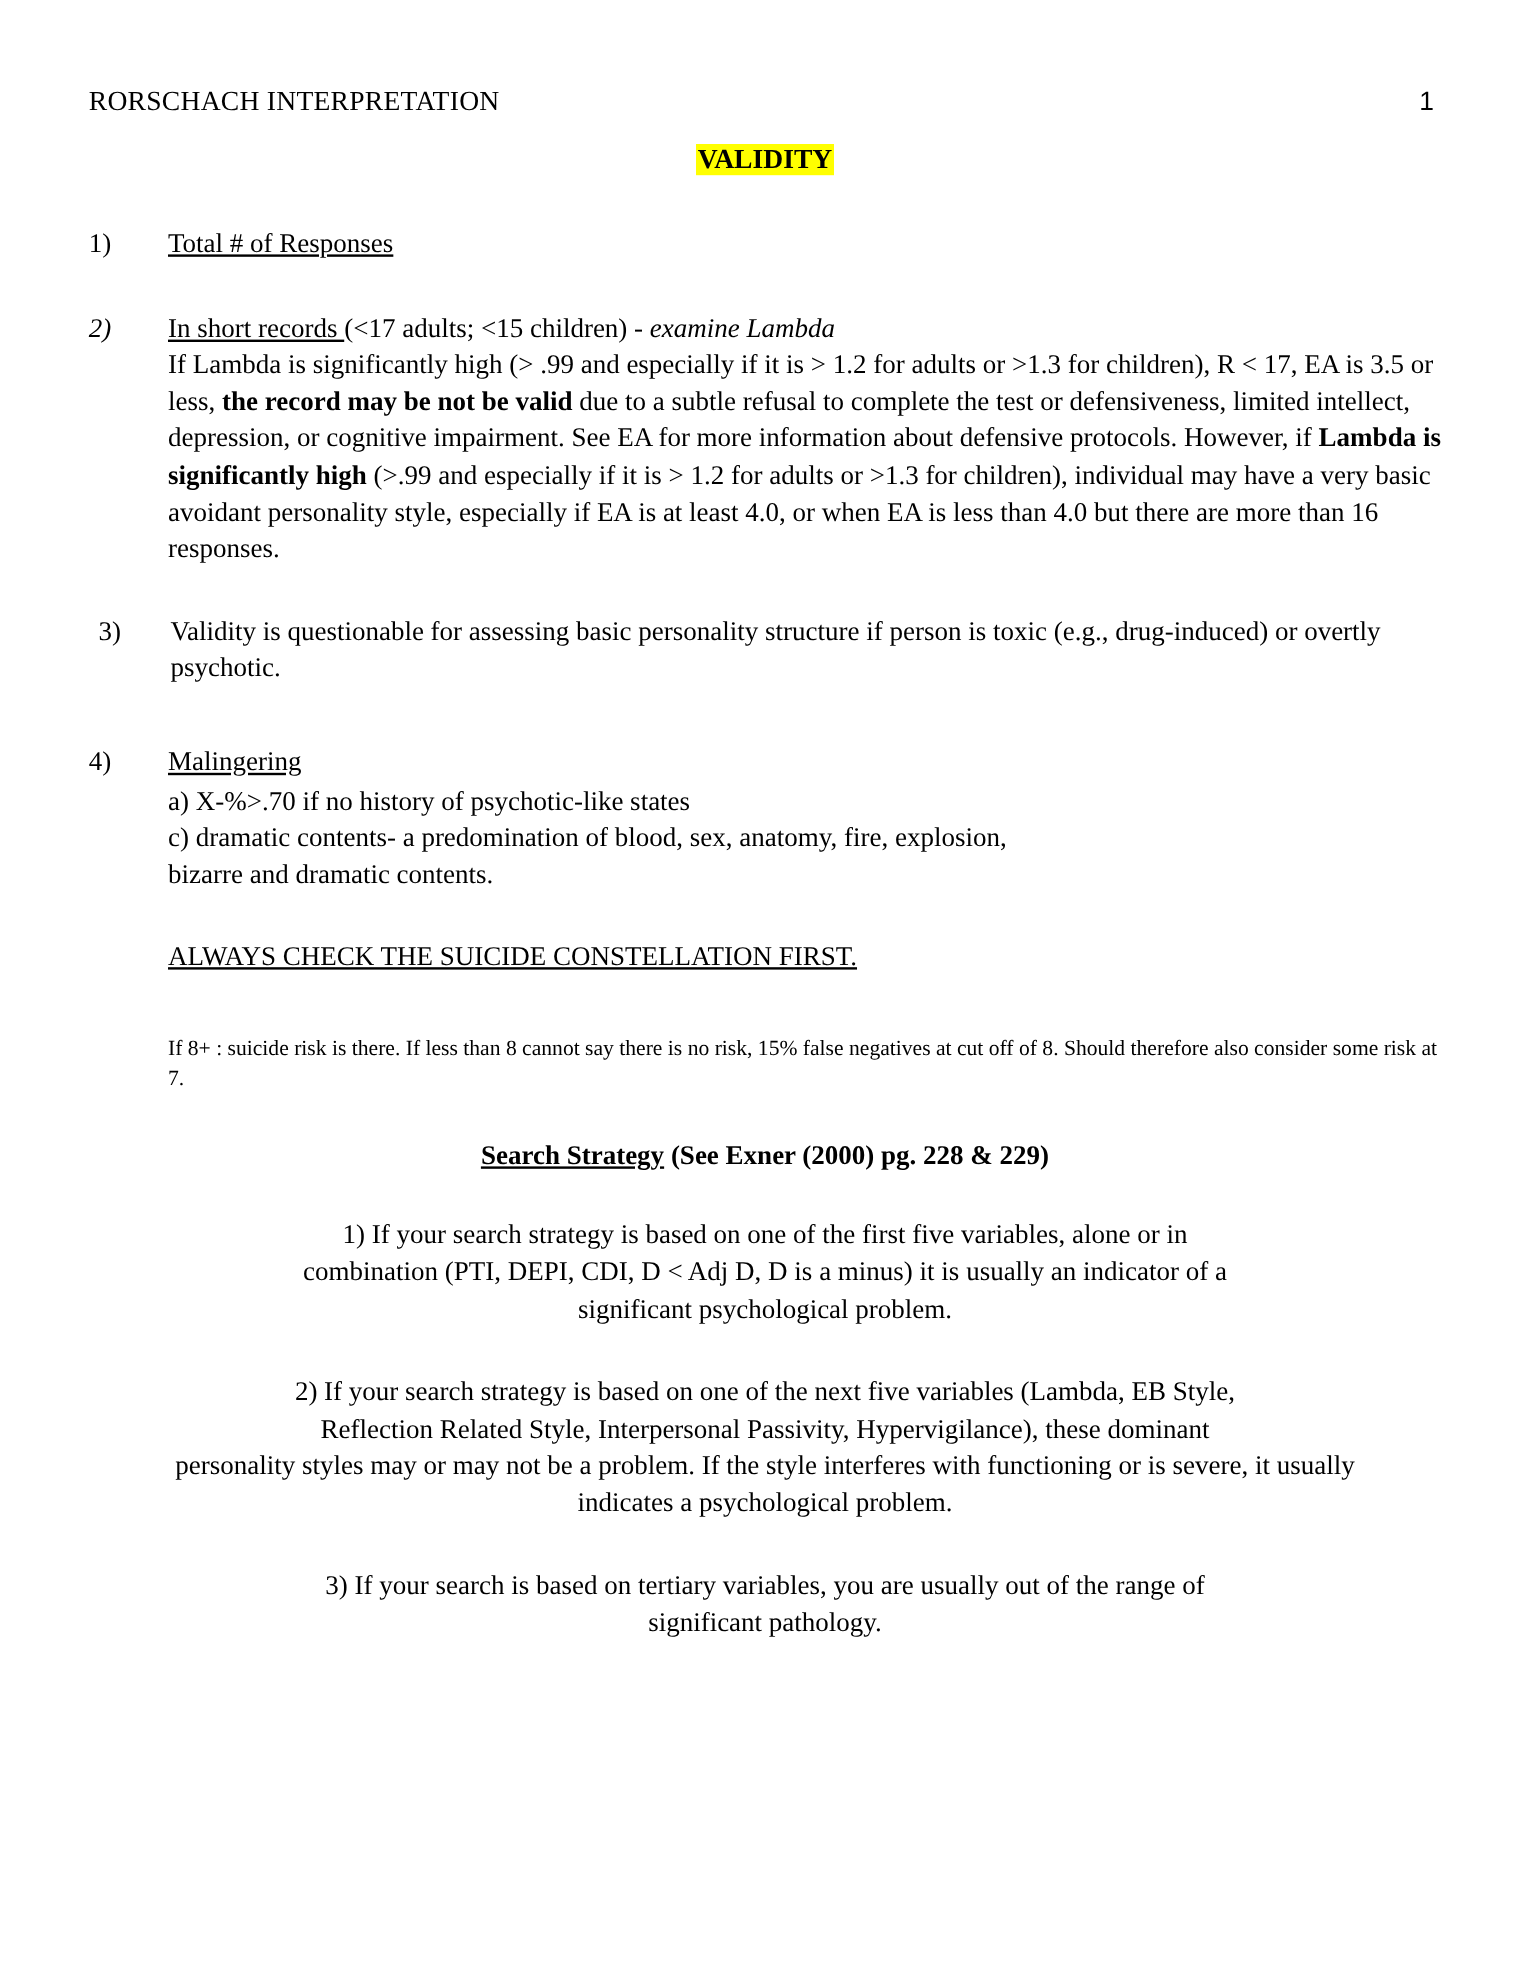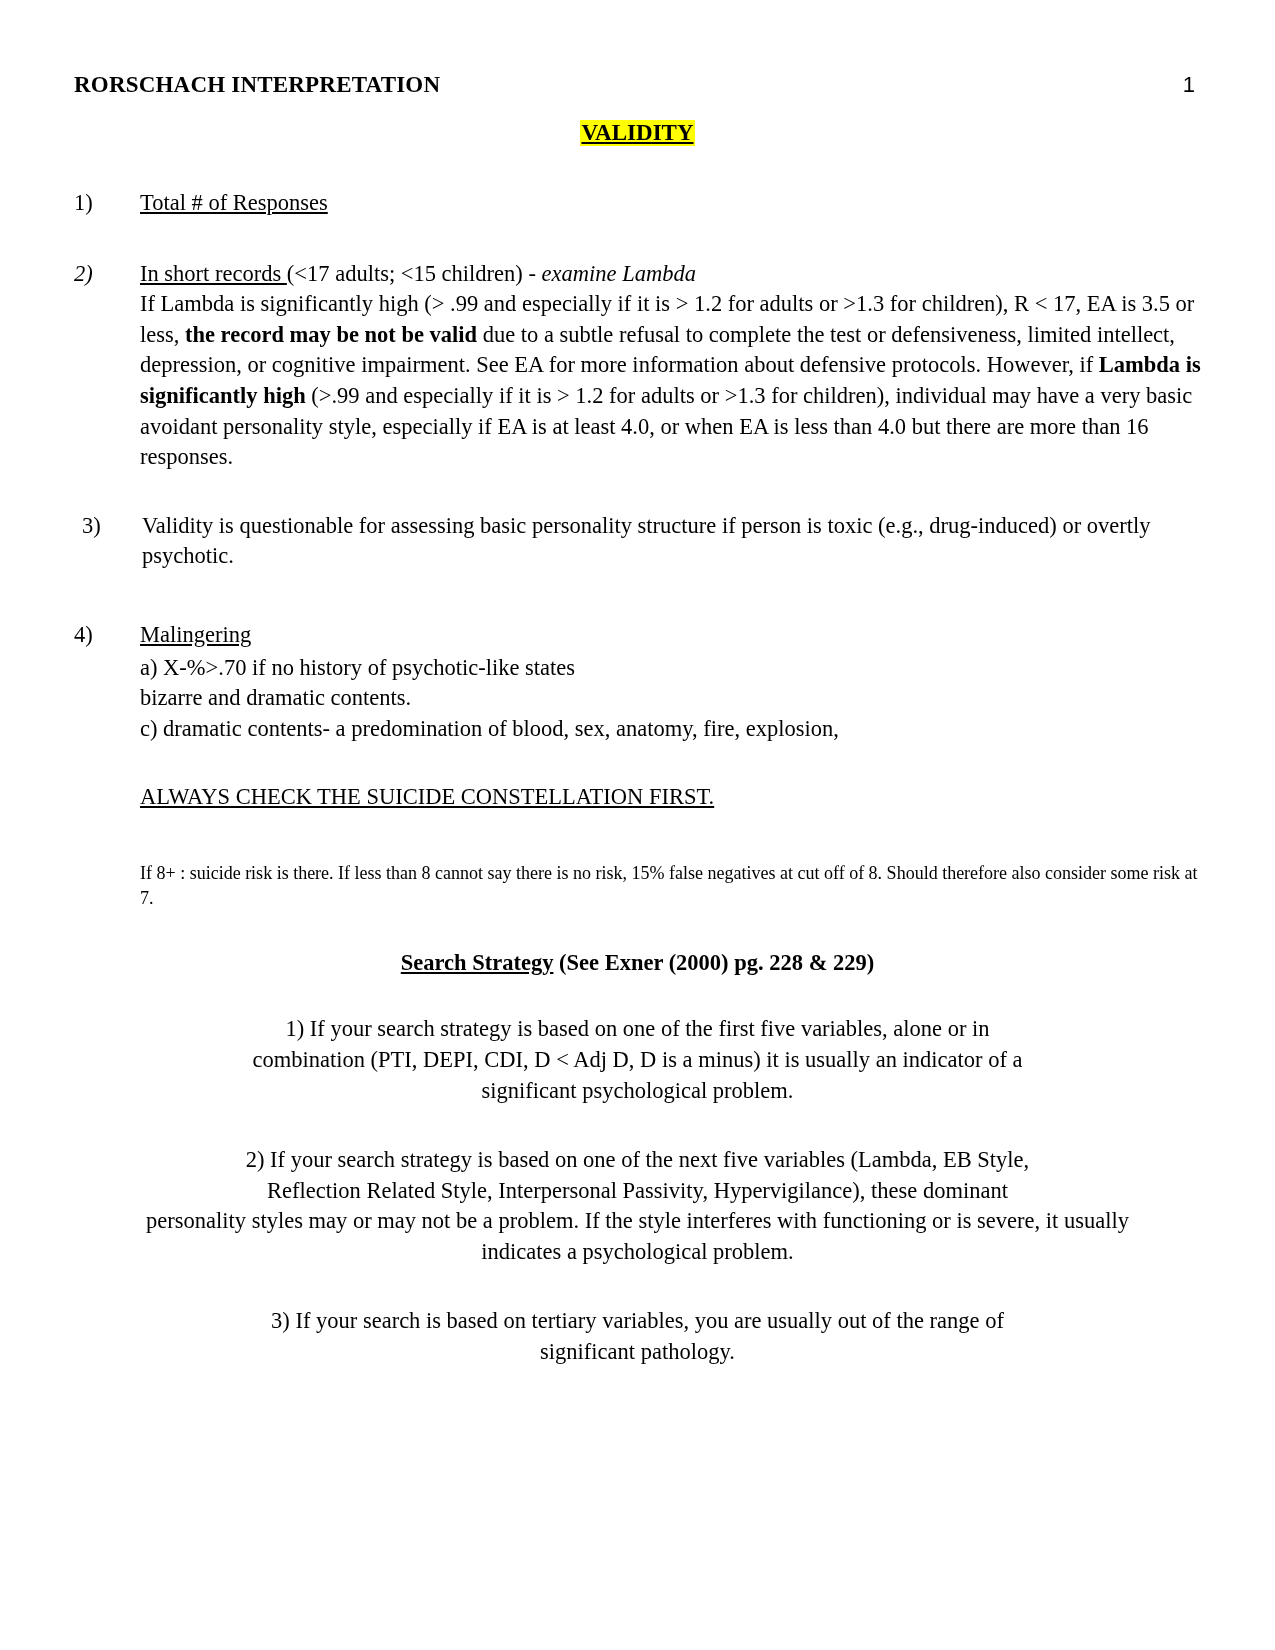--- a/index.html
+++ b/index.html
@@ -22,41 +22,40 @@
   }
 
   
   .header-row {
     display: flex;
     align-items: flex-start;
     justify-content: space-between;
     font-size: 23px;
   }
   .doc-title {
-    font-weight: bold;
+    font-weight: normal;
     letter-spacing: 0.2px;
   }
   .page-number {
     font-family: "Liberation Sans", "DejaVu Sans", sans-serif;
     font-size: 22px;
     font-weight: normal;
     padding-right: 6px;
   }
 
   
   .section-title-wrap {
     text-align: center;
     margin-top: 22px;
   }
   .section-title {
     display: inline-block;
     font-size: 23px;
     font-weight: bold;
     background: #ffff00;
-    text-decoration: underline;
     text-underline-offset: 2px;
     padding: 0 1px;
   }
 
   
   .item {
     display: flex;
     font-size: 22.5px;
     line-height: 1.36;
   }
@@ -155,22 +154,22 @@
     <div class="item-num">3)</div>
     <div class="item-body">Validity is questionable for assessing basic personality structure if person is toxic (e.g., drug-induced) or overtly psychotic.</div>
   </div>
 
   <div class="item" id="block-4">
     <div class="item-num">4)</div>
     <div class="item-body">
       <div><span class="u">Malingering</span></div>
       <div class="malingering-lines">
         <div>a) X-%&gt;.70 if no history of psychotic-like states</div>
+        <div>c) dramatic contents- a predomination of blood, sex, anatomy, fire, explosion,</div>
         <div>bizarre and dramatic contents.</div>
-        <div>c) dramatic contents- a predomination of blood, sex, anatomy, fire, explosion,</div>
       </div>
     </div>
   </div>
 
   <div class="suicide-heading">
     <span class="u">ALWAYS CHECK THE SUICIDE CONSTELLATION FIRST.</span>
   </div>
   <div class="suicide-body">If 8+ : suicide risk is there. If less than 8 cannot say there is no risk, 15% false negatives at cut off of 8. Should therefore also consider some risk at 7.</div>
 
   <div class="search-heading"><span class="u">Search Strategy</span><span> (See Exner (2000) pg. 228 &amp; 229)</span></div>

